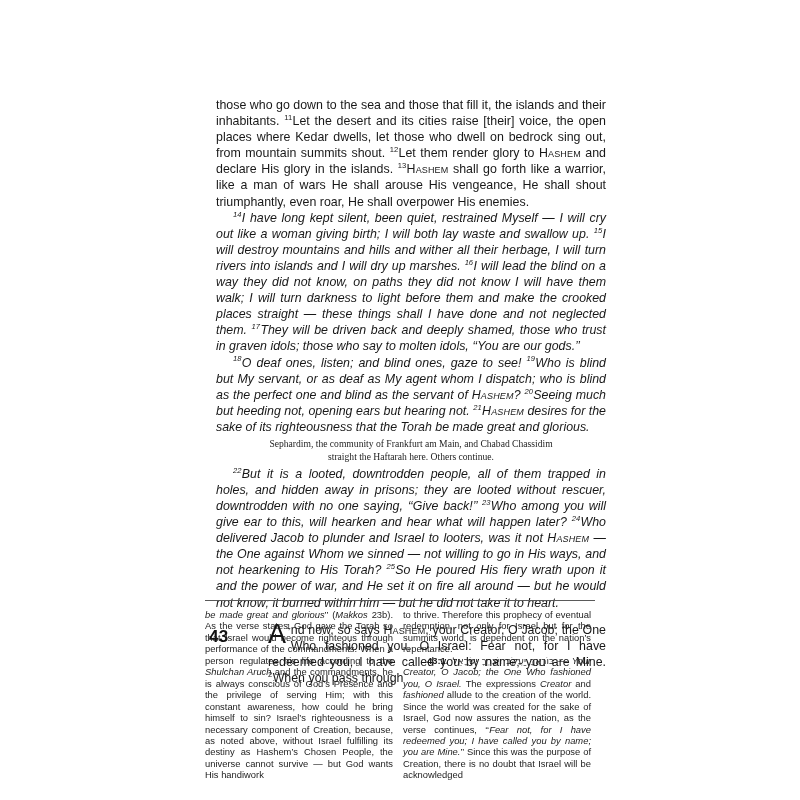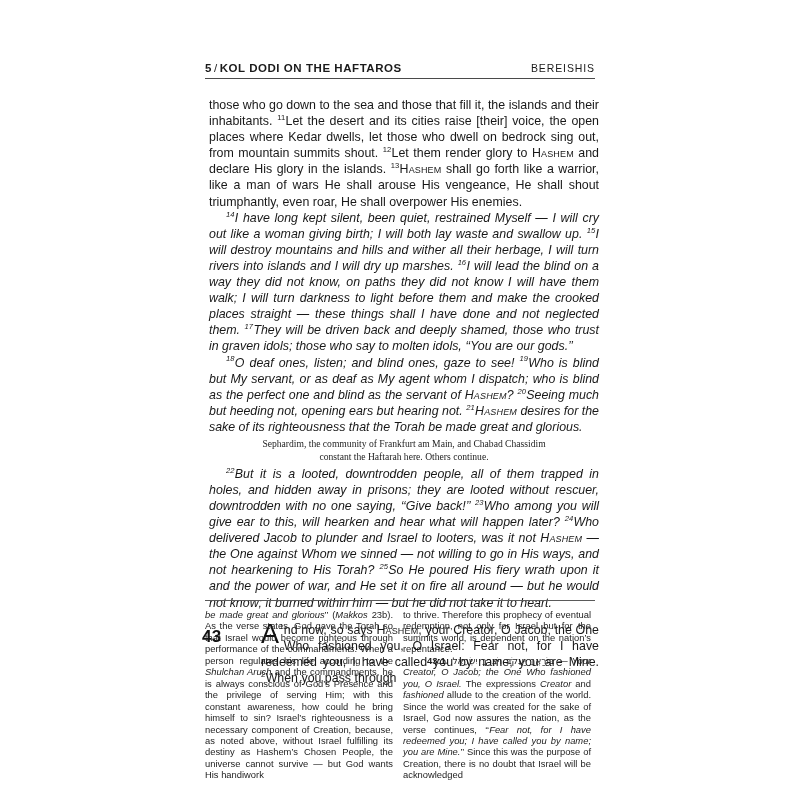--- a/index.html
+++ b/index.html
@@ -50,21 +50,21 @@
     font-size: 10.5px;
     font-weight: normal;
     letter-spacing: 0.9px;
     color: #1a1a1a;
     white-space: nowrap;
   }
 
   
   .body-col {
     position: absolute;
-    left: 209px;
+    left: 216px;
     top: 97px;
     width: 390px;
   }
 
   .vtext {
     font-size: 12.4px;
     line-height: 16.1px;
     text-align: justify;
     text-justify: inter-word;
     color: #181818;
@@ -175,37 +175,31 @@
     direction: rtl;
     unicode-bidi: isolate;
     margin-top: 39px;
   }
 </style>
 </head>
 <body>
 
 <div class="page">
 
-  <div class="running-head">
-    <div class="rh-left">
-      <span>5</span><span class="rh-sep">/</span><span>KOL DODI ON THE HAFTAROS</span>
-    </div>
-    <div class="rh-right">BEREISHIS</div>
-  </div>
 
   <div class="body-col">
     <div id="scripture-paras">
         <div class="vtext"><span>those who go down to the sea and those that fill it, the islands and their inhabitants. </span><span class="vn">11</span><span>Let the desert and its cities raise [their] voice, the open places where Kedar dwells, let those who dwell on bedrock sing out, from mountain summits shout. </span><span class="vn">12</span><span>Let them render glory to </span><span class="sc">Hashem</span><span> and declare His glory in the islands. </span><span class="vn">13</span><span class="sc">Hashem</span><span> shall go forth like a warrior, like a man of wars He shall arouse His vengeance, He shall shout triumphantly, even roar, He shall overpower His enemies.</span></div>
         <div class="vtext indent"><span class="vn">14</span><span>I have long kept silent, been quiet, restrained Myself — I will cry out like a woman giving birth; I will both lay waste and swallow up. </span><span class="vn">15</span><span>I will destroy mountains and hills and wither all their herbage, I will turn rivers into islands and I will dry up marshes. </span><span class="vn">16</span><span>I will lead the blind on a way they did not know, on paths they did not know I will have them walk; I will turn darkness to light before them and make the crooked places straight — these things shall I have done and not neglected them. </span><span class="vn">17</span><span>They will be driven back and deeply shamed, those who trust in graven idols; those who say to molten idols, ‘‘You are our gods.’’</span></div>
         <div class="vtext indent"><span class="vn">18</span><span>O deaf ones, listen; and blind ones, gaze to see! </span><span class="vn">19</span><span>Who is blind but My servant, or as deaf as My agent whom I dispatch; who is blind as the perfect one and blind as the servant of </span><span class="sc">Hashem</span><span>? </span><span class="vn">20</span><span>Seeing much but heeding not, opening ears but hearing not. </span><span class="vn">21</span><span class="sc">Hashem</span><span> desires for the sake of its righteousness that the Torah be made great and glorious.</span></div>
       </div>
 
     <div class="rubric">
       <span>Sephardim, the community of Frankfurt am Main, and Chabad Chassidim</span><br>
-      <span>constant the Haftarah here. Others continue.</span>
+      <span>straight the Haftarah here. Others continue.</span>
     </div>
 
     <div id="scripture-paras-after">
         <div class="vtext indent"><span class="vn">22</span><span>But it is a looted, downtrodden people, all of them trapped in holes, and hidden away in prisons; they are looted without rescuer, downtrodden with no one saying, ‘‘Give back!’’ </span><span class="vn">23</span><span>Who among you will give ear to this, will hearken and hear what will happen later? </span><span class="vn">24</span><span>Who delivered Jacob to plunder and Israel to looters, was it not </span><span class="sc">Hashem</span><span> — the One against Whom we sinned — not willing to go in His ways, and not hearkening to His Torah? </span><span class="vn">25</span><span>So He poured His fiery wrath upon it and the power of war, and He set it on fire all around — but he would not know; it burned within him — but he did not take it to heart.</span></div>
       </div>
 
     <div class="chapter-block">
       <div class="chapter-num">43</div>
       <div class="chapter-body">
         <div class="dropcap-line" id="chapter-text"><span style="float: left;"><span class="dropcap-vn">1</span><span class="dropcap">A</span></span><span>nd now, so says </span><span class="sc">Hashem</span><span>, your Creator, O Jacob; the One Who fashioned you, O Israel: Fear not, for I have redeemed you, I have called you by name; you are Mine. </span><span class="vn">2</span><span>When you pass through</span></div>

